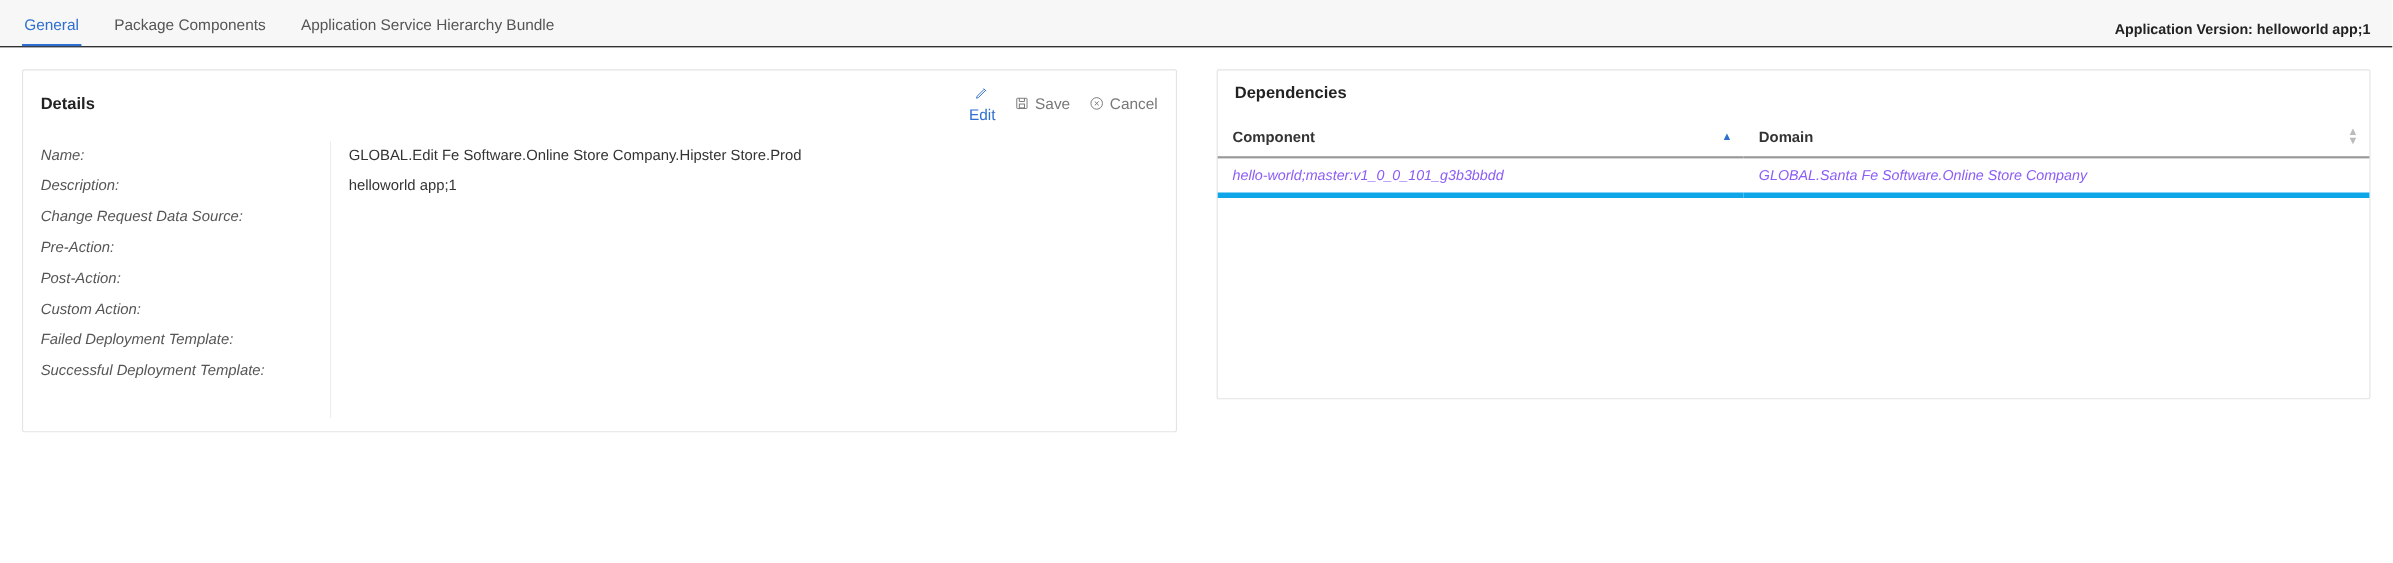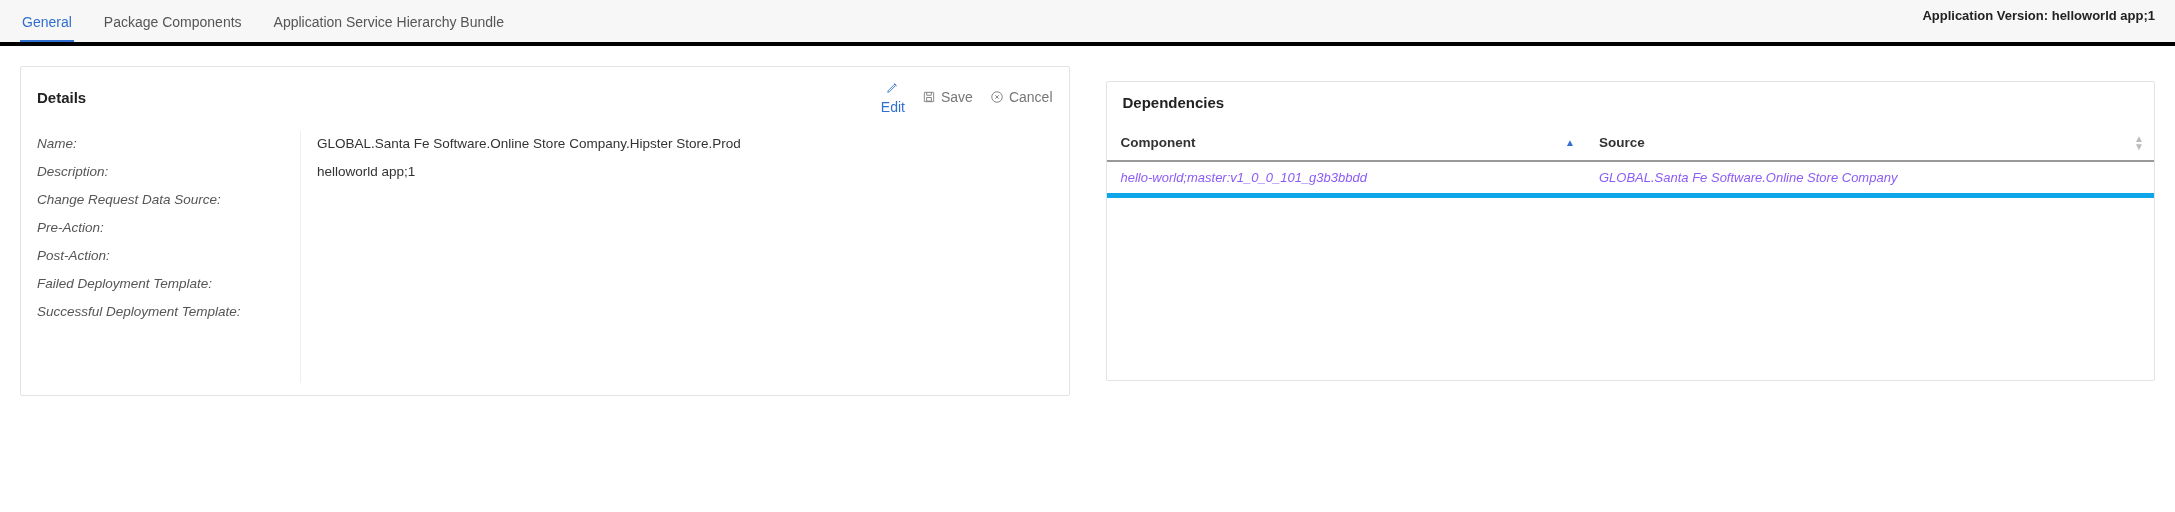--- a/index.html
+++ b/index.html
@@ -4,25 +4,25 @@
 <style>
   * { box-sizing: border-box; margin: 0; padding: 0; }
   body {
     font-family: "Segoe UI", Tahoma, Arial, sans-serif;
     font-size: 14px;
     color: #333;
     background: #fff;
   }
   .topbar {
     display: flex;
-    align-items: flex-start;
+    align-items: flex-end;
     justify-content: space-between;
     padding: 8px 20px 0 20px;
     background: #f7f7f7;
-    border-bottom: 4px solid #000000;
+    border-bottom: 1px solid #000000;
   }
   .tabs {
     display: flex;
     gap: 28px;
   }
   .tab {
     padding: 6px 2px 10px 2px;
     color: #555;
     cursor: pointer;
     font-size: 14px;
@@ -36,21 +36,21 @@
     font-size: 13px;
     color: #222;
     padding-bottom: 8px;
   }
   .version-info .lbl { font-weight: 700; margin-left: 22px; }
   .version-info .val { font-weight: 700; }
   .content {
     display: flex;
     gap: 36px;
     padding: 20px;
-    align-items: center;
+    align-items: flex-start;
   }
   .panel {
     border: 1px solid #e3e3e3;
     border-radius: 2px;
     background: #fff;
     flex: 1;
     min-height: 300px;
   }
   .panel-header {
     display: flex;
@@ -196,25 +196,26 @@
         </span>
       </div>
     </div>
     <div class="details-body">
       <div class="details-labels">
         <div class="detail-row">Name:</div>
         <div class="detail-row">Description:</div>
         <div class="detail-row">Change Request Data Source:</div>
         <div class="detail-row">Pre-Action:</div>
         <div class="detail-row">Post-Action:</div>
+        <div class="detail-row">Custom Action:</div>
         <div class="detail-row">Failed Deployment Template:</div>
         <div class="detail-row">Successful Deployment Template:</div>
       </div>
       <div class="details-values">
-        <div class="detail-row">GLOBAL.Santa Fe Software.Online Store Company.Hipster Store.Prod</div>
+        <div class="detail-row">GLOBAL.Edit Fe Software.Online Store Company.Hipster Store.Prod</div>
         <div class="detail-row">helloworld app;1</div>
         <div class="detail-row"></div>
         <div class="detail-row"></div>
         <div class="detail-row"></div>
         <div class="detail-row"></div>
         <div class="detail-row"></div>
         <div class="detail-row"></div>
         <div class="detail-row"></div>
       </div>
     </div>
@@ -228,21 +229,21 @@
       <table class="dep-table">
         <thead>
           <tr>
             <th>
               <span>Component</span>
               <span class="sort-icon">
                 <span class="up active">▲</span>
               </span>
             </th>
             <th>
-              <span>Source</span>
+              <span>Domain</span>
               <span class="sort-icon">
                 <span class="up">▲</span>
                 <span class="down">▼</span>
               </span>
             </th>
           </tr>
         </thead>
         <tbody>
           <tr>
             <td>hello-world;master:v1_0_0_101_g3b3bbdd</td>

